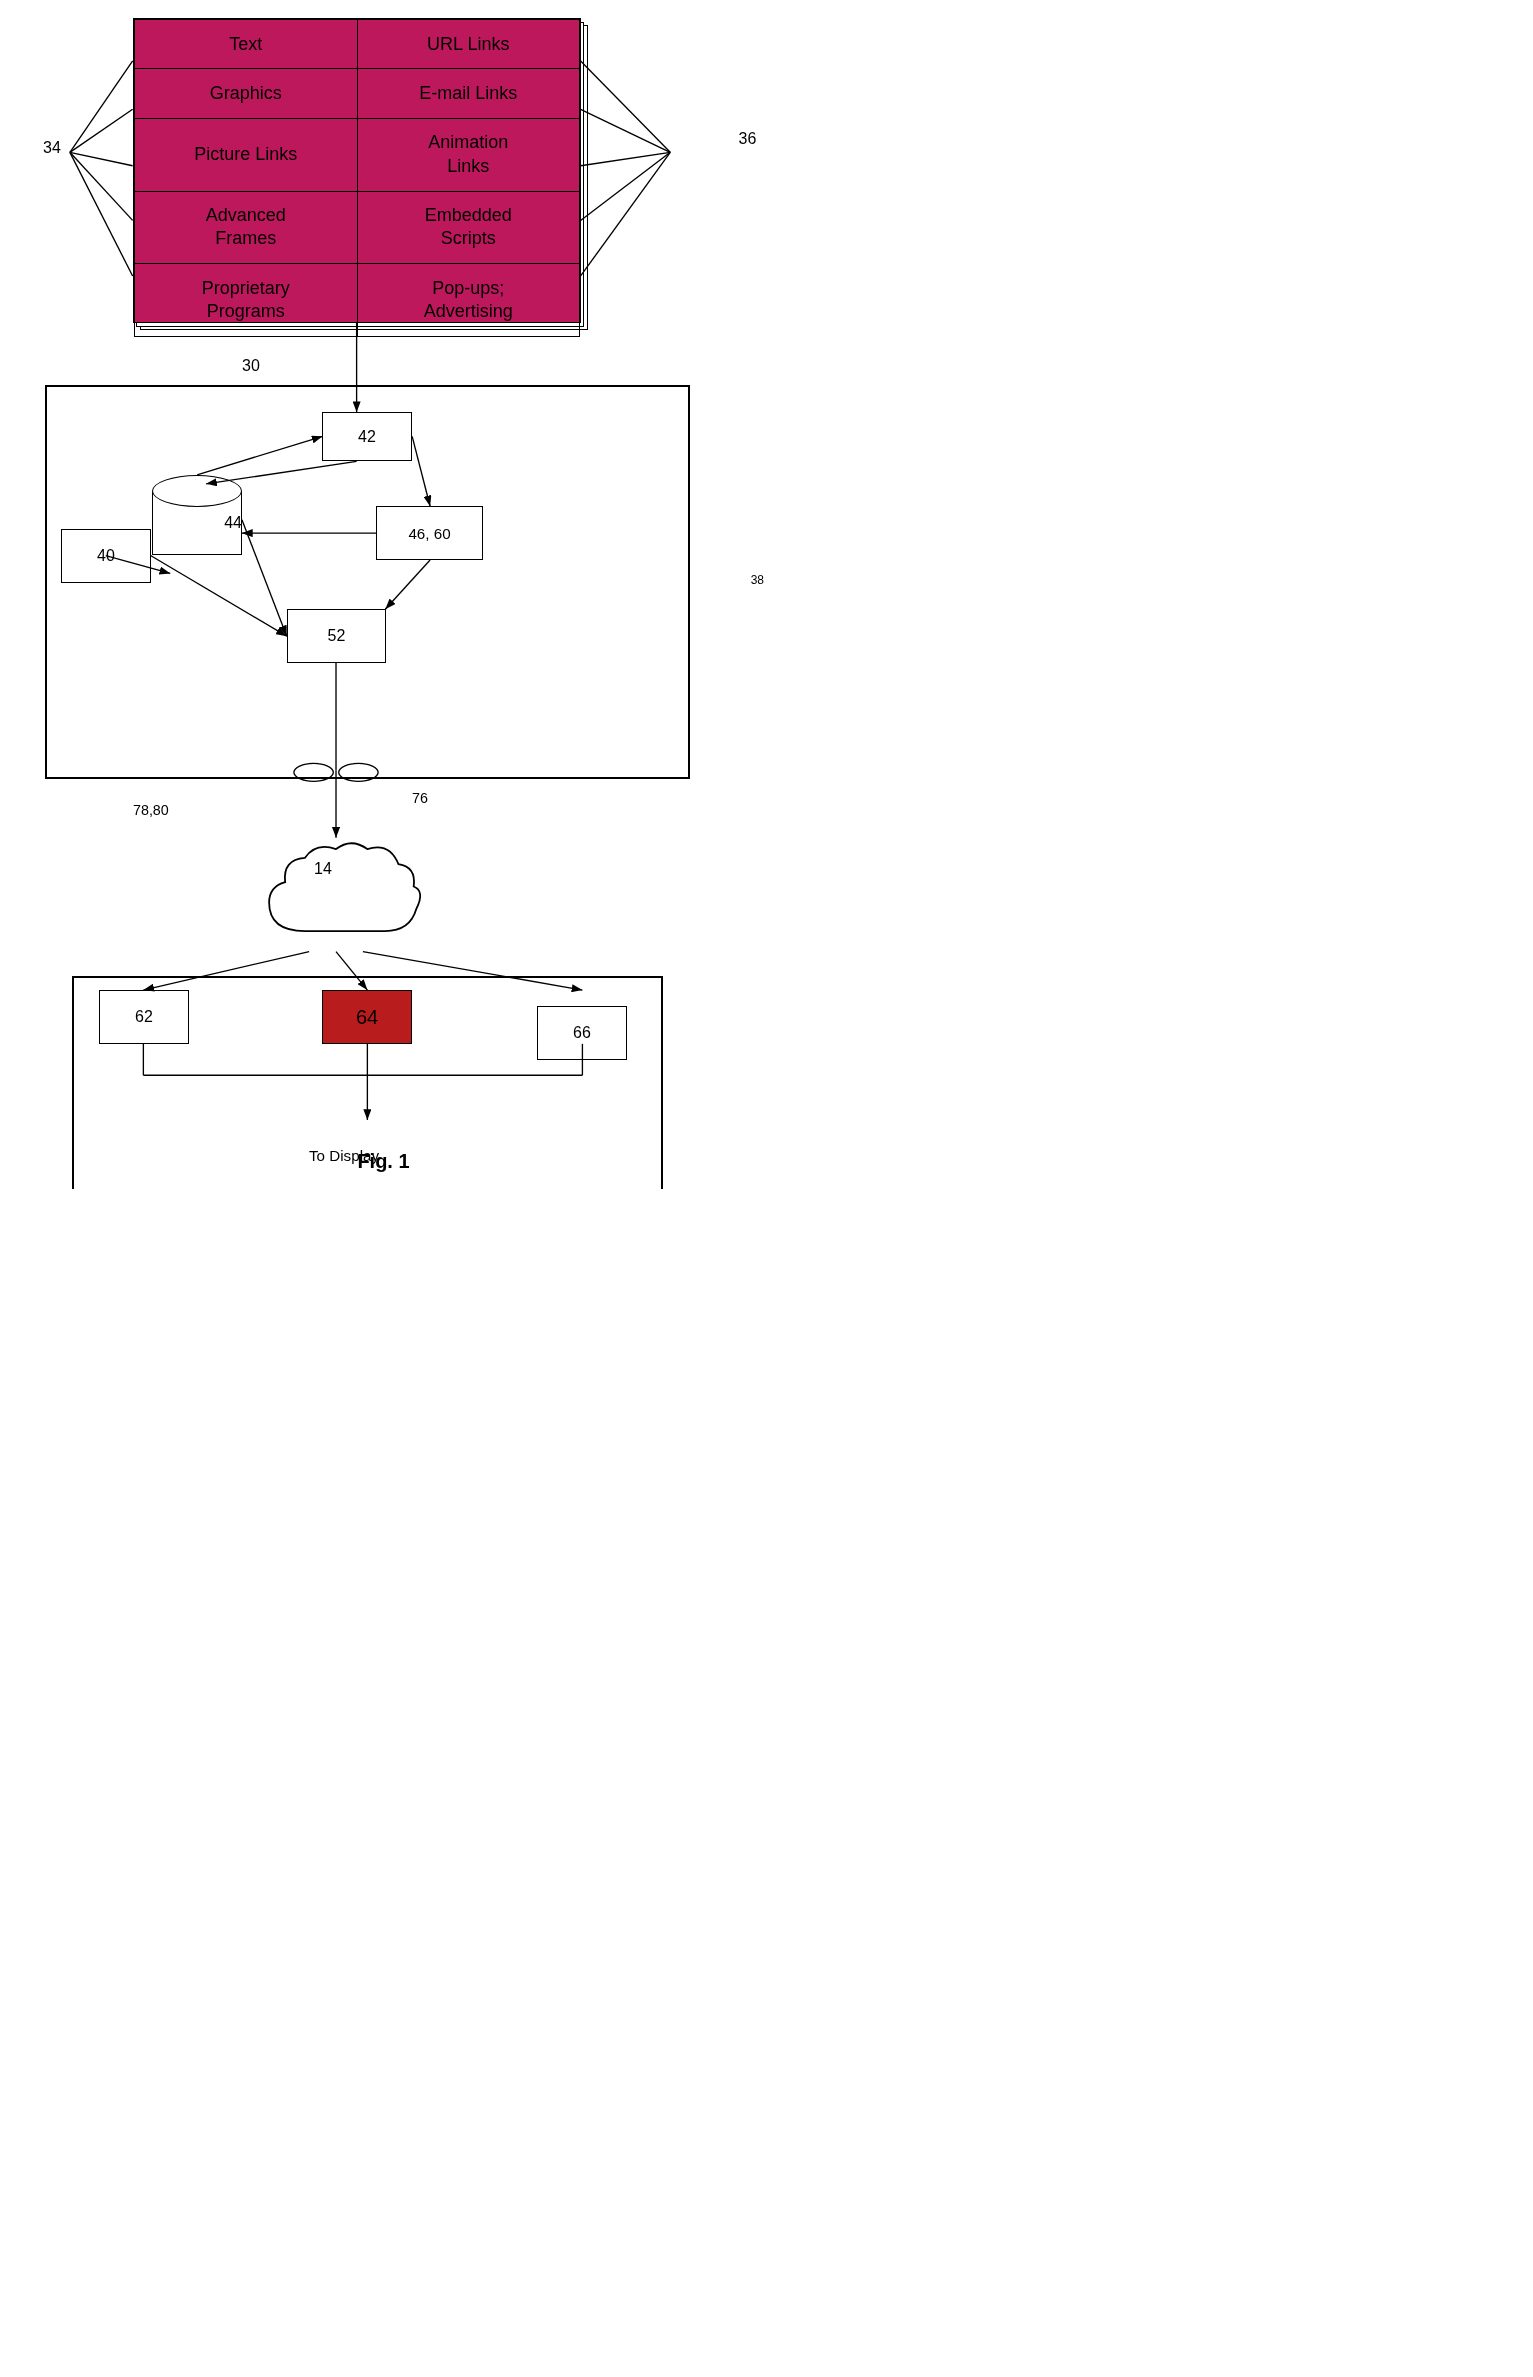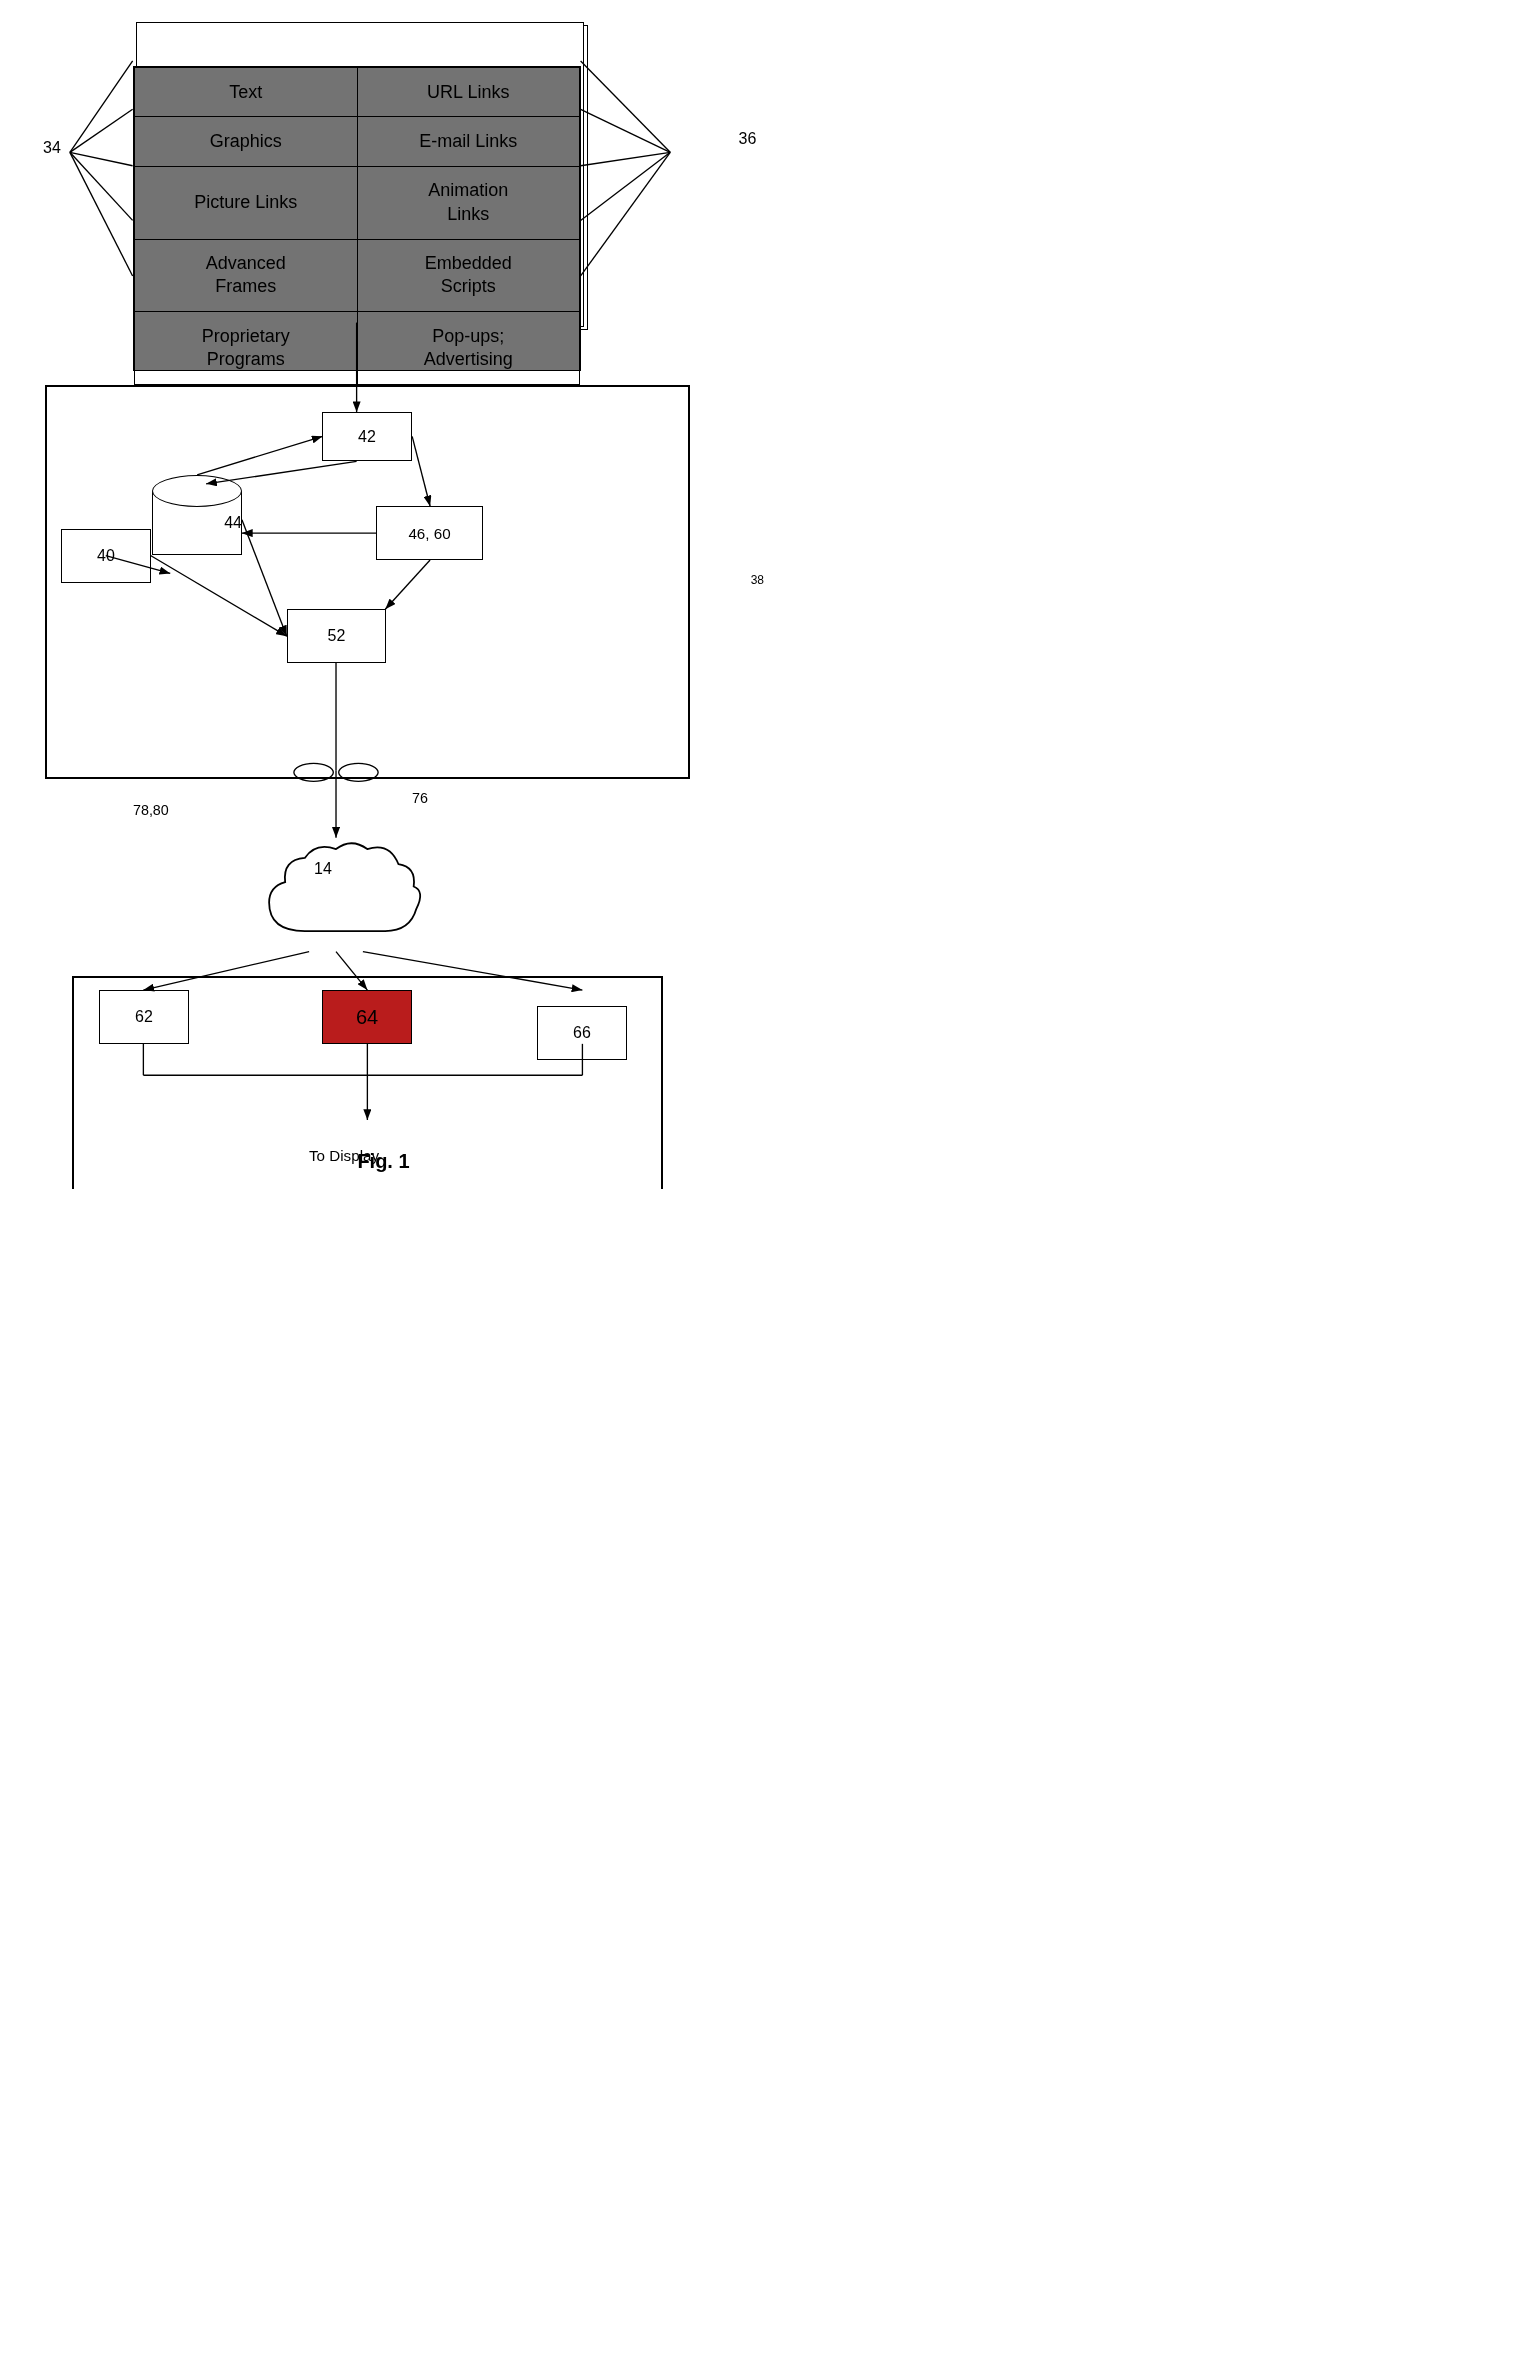--- a/index.html
+++ b/index.html
@@ -21,23 +21,22 @@
 
     .page-shadow {
       position: absolute;
       border: 1.8px solid #000;
       background: #fff;
     }
 
     .page-main {
       position: relative;
       border: 1.8px solid #000;
-      background: #737373;
+      background: #be185d;
       z-index: 5;
-      margin-top: 48px;
     }
 
     .page-s1 { top: 7.2px; left: 7.2px; width: 448px; height: 305px; z-index: 2; }
     .page-s2 { top: 3.6px; left: 3.6px; width: 448px; height: 305px; z-index: 3; }
 
     .table-grid {
       width: 100%;
       border-collapse: collapse;
     }
 

